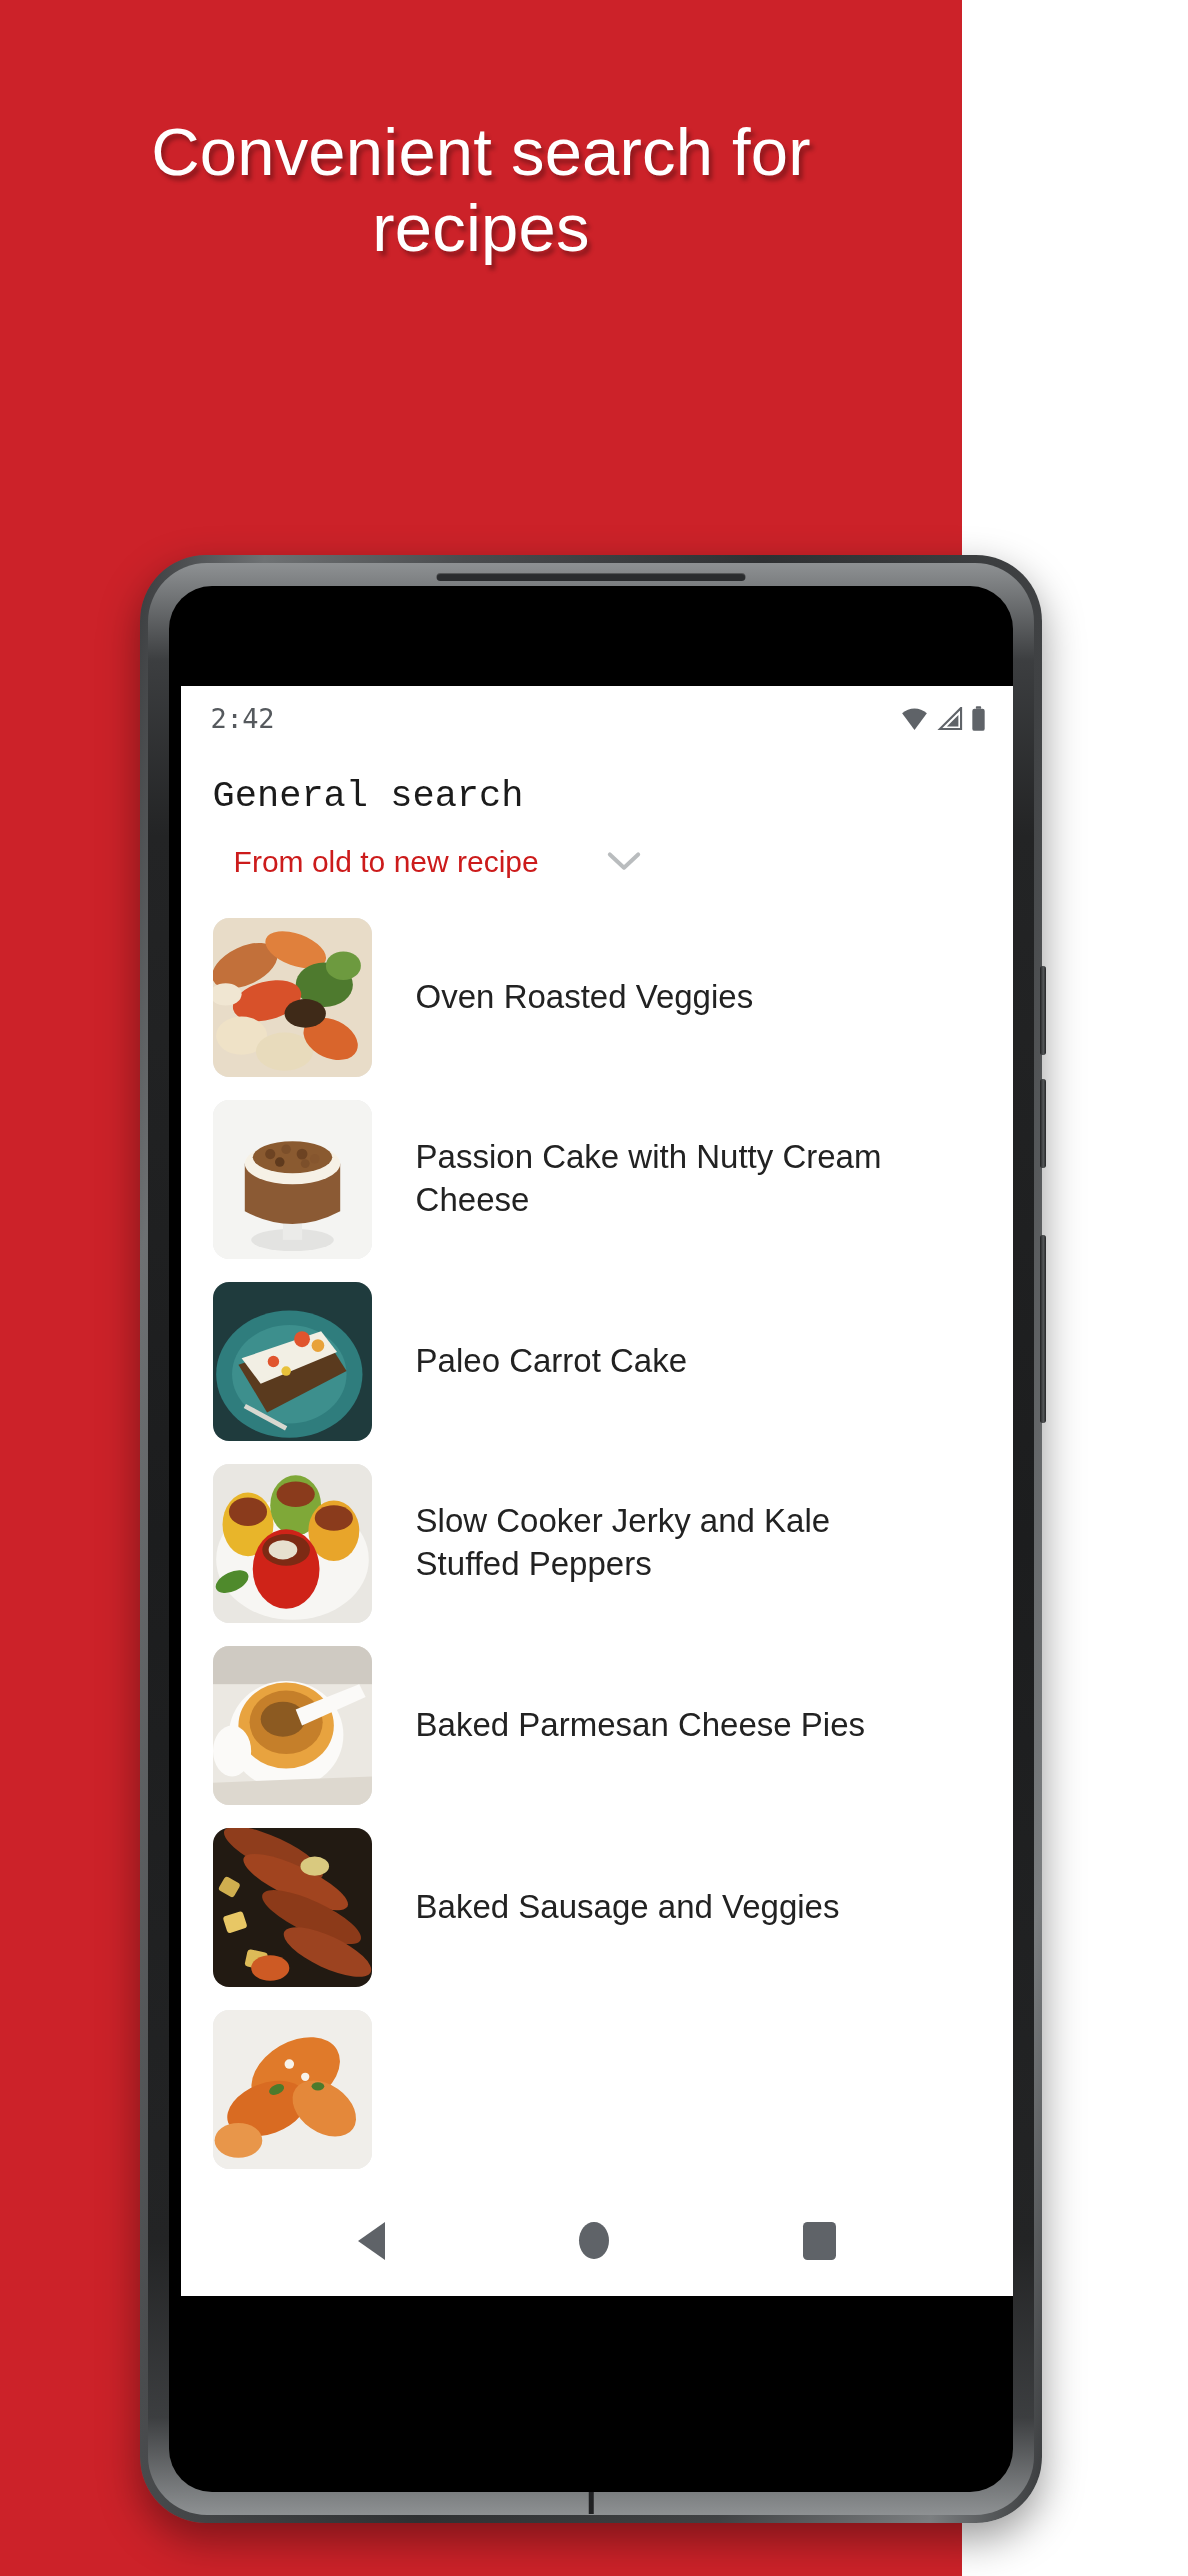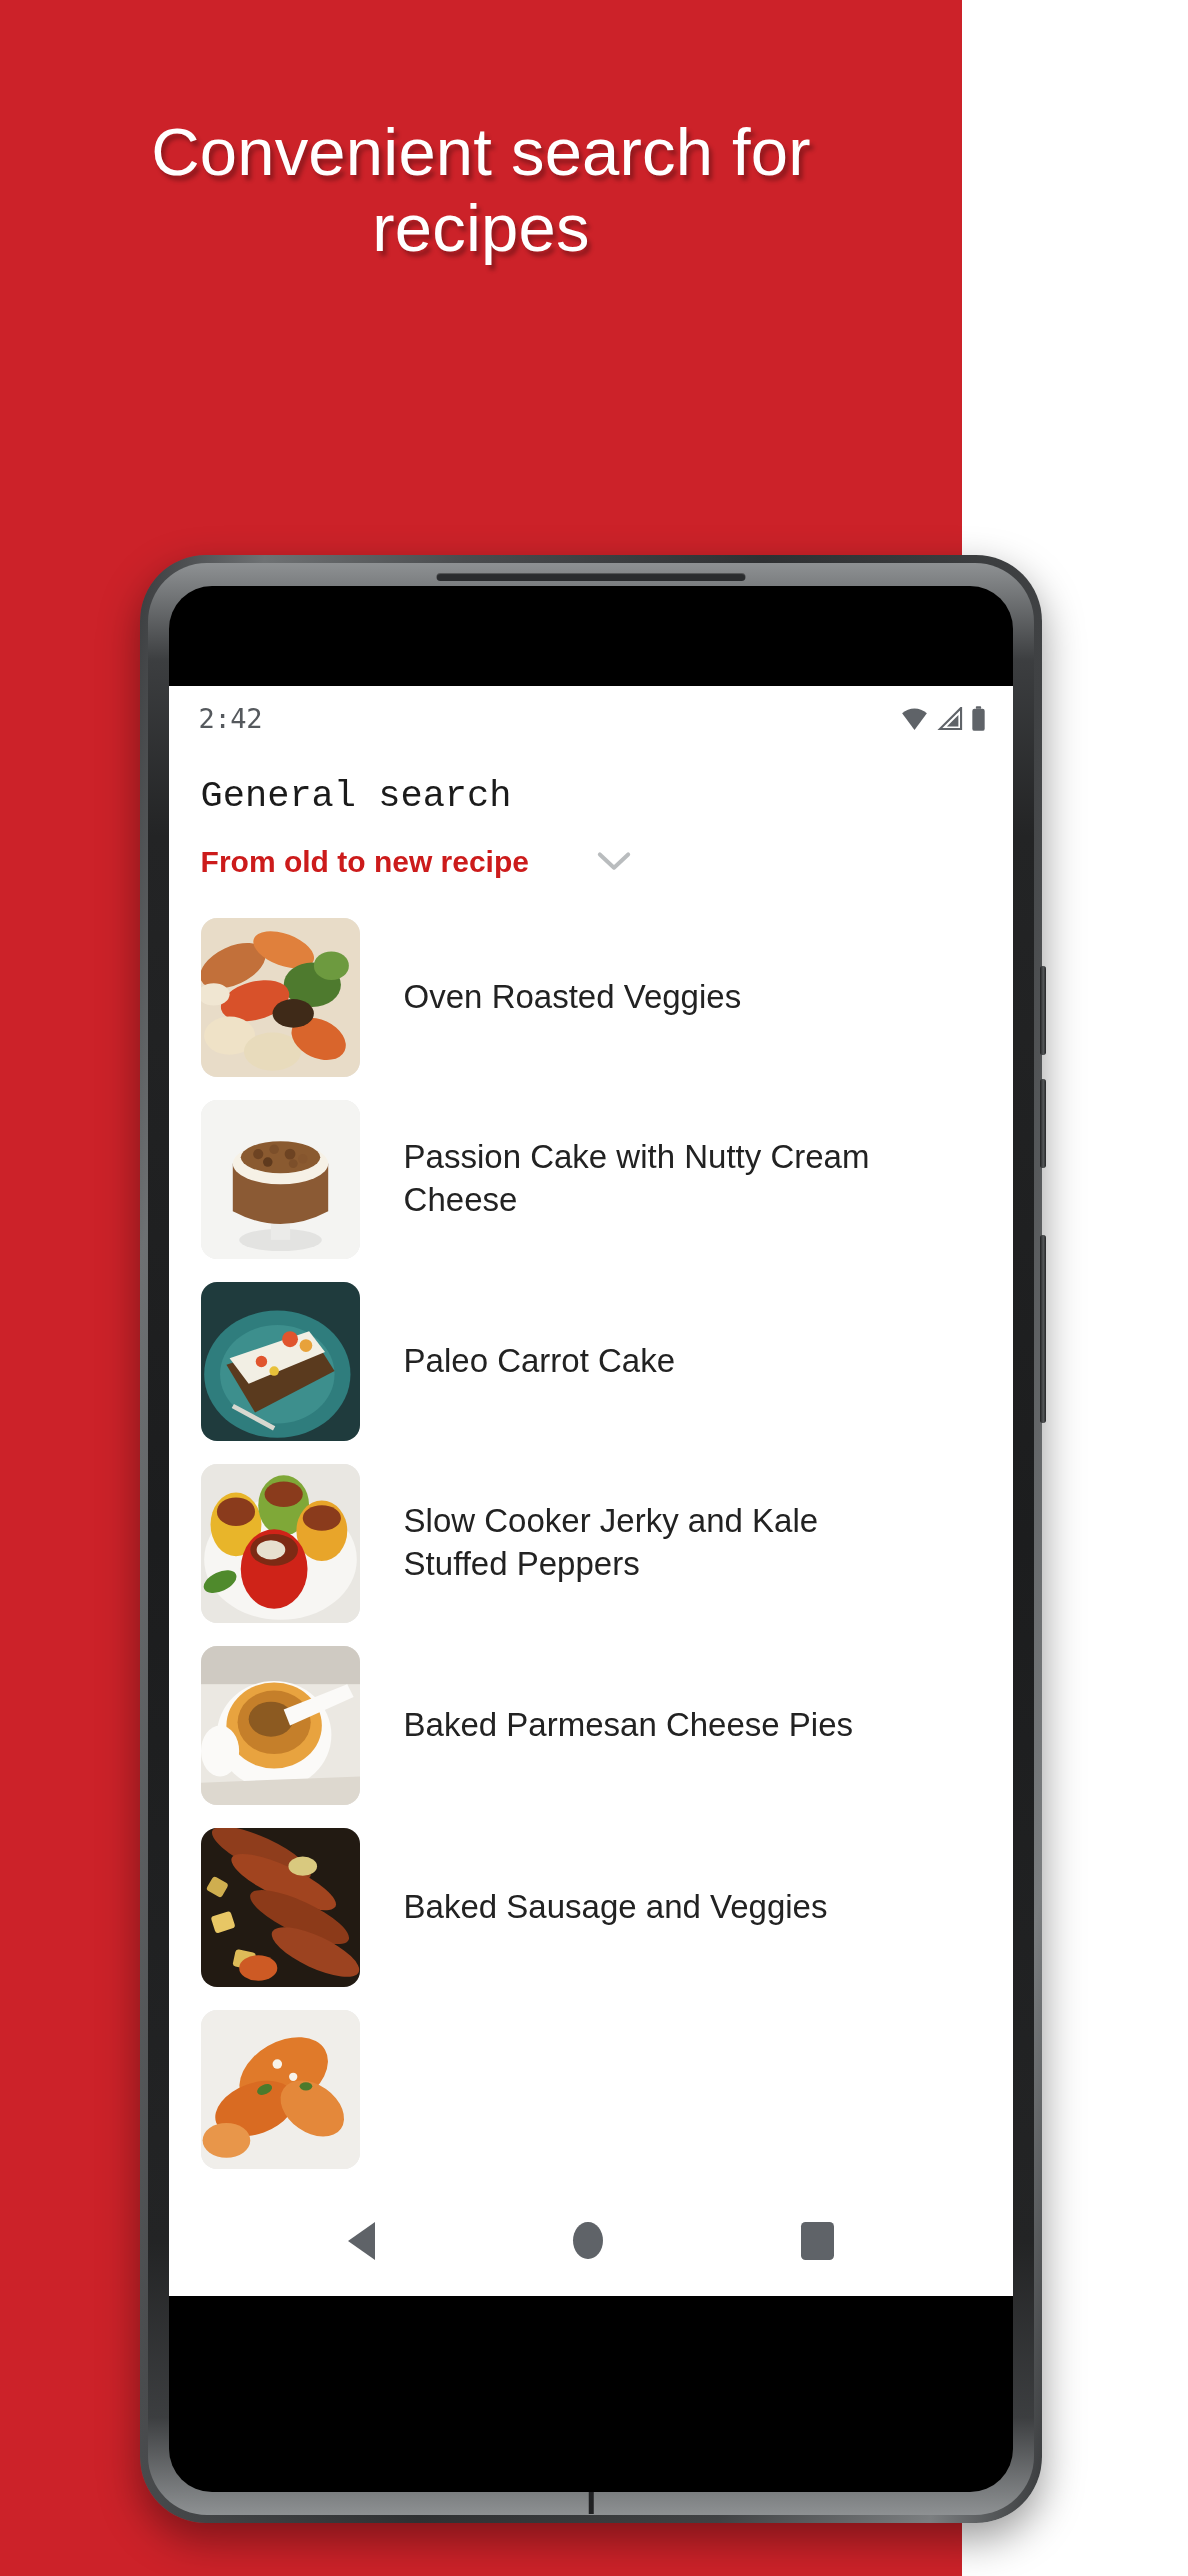--- a/index.html
+++ b/index.html
@@ -78,21 +78,21 @@
     position:absolute;
     bottom:0.9px; left:50%;
     transform:translateX(-50%);
     width:4.5px; height:27px;
     background:#202123;
   }
 
   
   .app-viewport {
     position:absolute;
-    left:0; right:0;
+    left:12px; right:0;
     top:100px;
     height:1610px;
     background:#ffffff;
     overflow:hidden;
   }
 
   
   .status-bar {
     height:64px;
     display:flex;
@@ -158,22 +158,23 @@
   .sort-row {
     display:flex;
     align-items:center;
     padding:0 32px 0 32px;
     height:89px;
     width:537px;
   }
   .sort-label {
     font-size:30px;
     color:#CC1B1B;
-    font-weight:700;
+    font-weight:400;
     flex:0 0 auto;
+    margin-left:21px;
   }
   .sort-chevron {
     margin-left:66px;
     width:39px; height:39px;
     display:flex;
     align-items:center;
     justify-content:center;
   }
 
   

